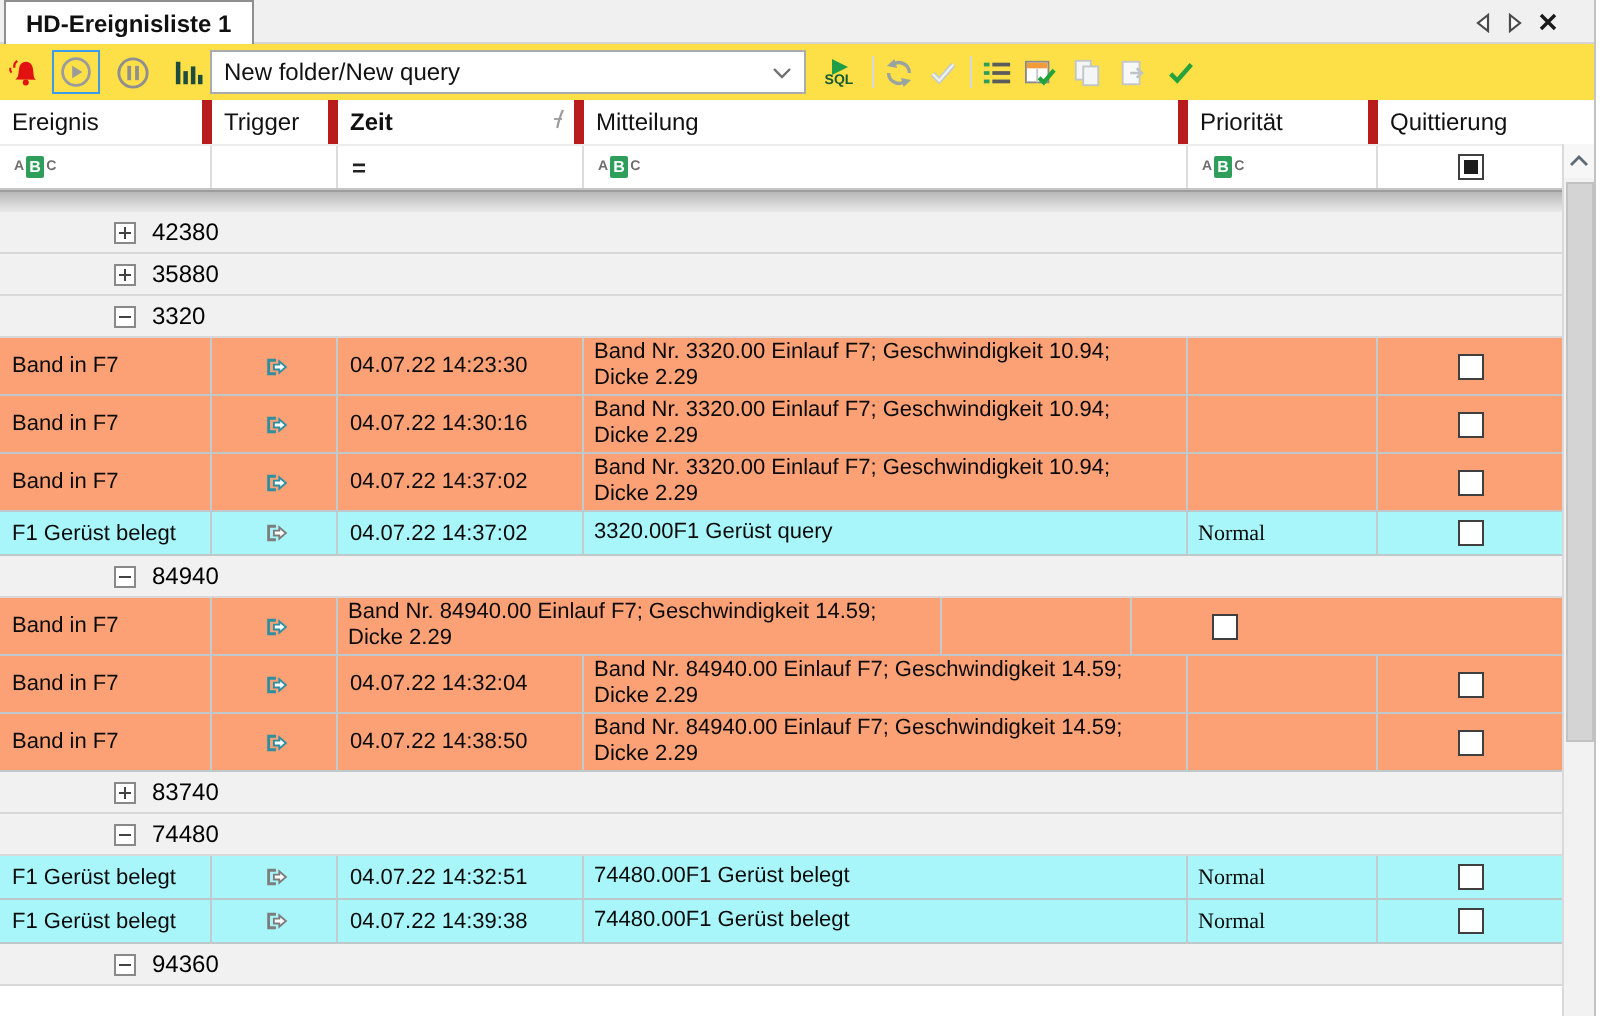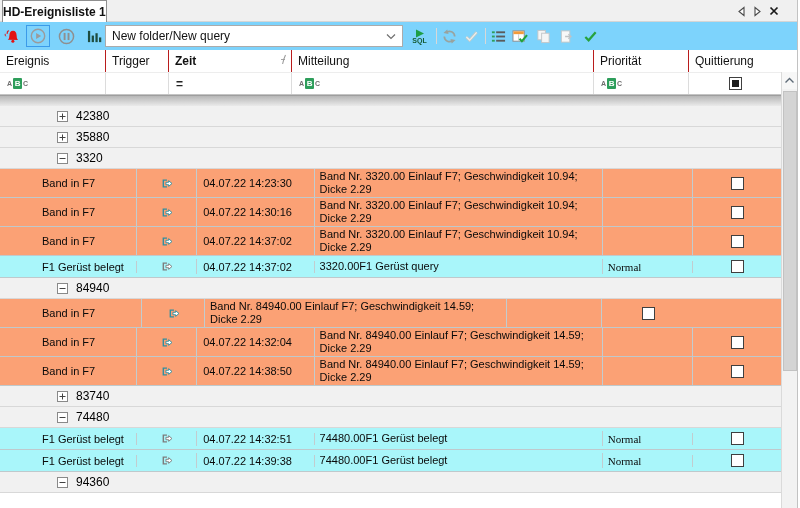--- a/index.html
+++ b/index.html
@@ -3,38 +3,38 @@
 <meta charset="utf-8">
 <style>
   html,body{margin:0;padding:0;background:#fff;}
   .window{position:relative;width:800px;height:508px;overflow:hidden;background:#fff;
     font-family:"Liberation Sans", sans-serif;color:#111;}
   .win-right-edge{position:absolute;top:0;left:797px;width:1px;height:508px;background:#C2C2C2;}
 
   
   .tabbar{position:absolute;top:0;left:0;width:797px;height:22px;background:#F0F0F0;border-bottom:1px solid #D5D5D5;box-sizing:border-box;}
   .tab{position:absolute;left:2px;top:0;height:22px;background:#fff;border:1px solid #8F8F8F;border-bottom:none;
-    display:flex;align-items:center;padding:0 0;font-weight:bold;font-size:12px;box-sizing:border-box;z-index:2;}
+    display:flex;align-items:center;padding:0 10px;font-weight:bold;font-size:12px;box-sizing:border-box;z-index:2;}
   .tab-nav{position:absolute;right:18px;top:0;height:22px;display:flex;align-items:center;gap:7px;}
   .tab-nav span{display:inline-flex;align-items:center;justify-content:center;}
 
   
-  .toolbar{position:absolute;top:22px;left:0;width:797px;height:28px;background:#7dd3fc;display:flex;align-items:center;}
+  .toolbar{position:absolute;top:22px;left:0;width:797px;height:28px;background:#fde047;display:flex;align-items:center;}
   .tbtn{display:inline-flex;align-items:center;justify-content:center;}
   .playbox{width:24px;height:22px;border:1px solid var(--focus-blue);box-sizing:border-box;margin-left:5px;}
   .tsep{width:1px;height:16px;background:#D8D8D8;margin-left:6px;}
   .combo{height:22px;width:298px;border:1px solid #ABABAB;background:#fff;display:flex;align-items:center;
     padding:0 6px;font-size:12px;box-sizing:border-box;margin-left:3px;}
   .combo .val{flex:1;white-space:nowrap;overflow:hidden;}
   .sqlicon{display:flex;flex-direction:column;align-items:center;width:21px;margin-left:6px;line-height:1;}
   .sqlicon .sqltxt{font-size:7px;font-weight:bold;color:#145A32;margin-top:-1px;}
 
   
   .hdr{position:absolute;top:50px;left:0;width:781px;height:22px;display:flex;background:#fff;}
-  .hcell{box-sizing:border-box;border-right:1px solid #b91c1c;display:flex;align-items:center;padding-left:6px;font-size:12px;}
+  .hcell{box-sizing:border-box;border-right:5px solid #b91c1c;display:flex;align-items:center;padding-left:6px;font-size:12px;}
   .fil{position:absolute;top:72px;left:0;width:781px;height:23px;display:flex;background:#fff;
     border-top:1px solid #EDEDED;border-bottom:1px solid #C4C4C4;box-sizing:border-box;}
   .fcell{box-sizing:border-box;border-right:1px solid #DCDCDC;display:flex;align-items:center;padding-left:7px;}
   .w-ereignis{width:106px;} .w-trigger{width:63px;} .w-zeit{width:123px;font-weight:bold;}
   .w-mitteilung{width:302px;} .w-prio{width:95px;} .w-quit{width:92px;border-right:none!important;}
   .h-zeit{justify-content:space-between;padding-right:4px;}
   .eq{font-size:12px;color:#222;letter-spacing:1px;}
   .abc{display:inline-flex;align-items:center;gap:1px;}
   .abc-a,.abc-c{font-size:7px;font-weight:bold;color:#6E6E6E;}
   .abc-b{background:var(--accent-green);color:#fff;font-size:8px;font-weight:bold;width:9px;height:11px;
@@ -44,23 +44,23 @@
   
   .groupband{position:absolute;top:95px;left:0;width:781px;height:11px;
     background:linear-gradient(#B7B7B7,#EAEAEA);border-top:1px solid #9E9E9E;box-sizing:border-box;}
 
   
   .rows{position:absolute;top:106px;left:0;width:781px;height:402px;overflow:hidden;background:#fff;}
   .grow{height:21px;display:flex;align-items:center;background:var(--group-row);
     border-bottom:1px solid #D8D8D8;box-sizing:border-box;padding-left:32px;}
   .grow .exp{margin-left:25px;display:inline-flex;}
   .grow .glabel{margin-left:8px;font-size:12px;color:#000;}
-  .erow{display:flex;box-sizing:border-box;border-bottom:1px solid var(--rowline);padding-left:36px;}
+  .erow{display:flex;box-sizing:border-box;border-bottom:1px solid var(--rowline);}
   .erow.band{height:29px;background:var(--band-row);}
-  .erow.state{height:22px;background:var(--state-row);align-items:center;}
+  .erow.state{height:22px;background:var(--state-row);}
   .cell{display:flex;align-items:center;box-sizing:border-box;border-right:1px solid var(--gridline);
     overflow:hidden;font-size:11px;color:#0a0a0a;}
   .c-ereignis{width:106px;padding-left:6px;}
   .c-trigger{width:63px;justify-content:center;}
   .c-zeit{width:123px;padding-left:6px;}
   .c-mitteilung{width:302px;padding:1px 9px 1px 5px;line-height:13px;}
   .c-prio{width:95px;padding-left:5px;font-family:Liberation Serif, serif;}
   .c-quit{width:92px;justify-content:center;border-right:none;}
   .band .trig{color:var(--trigger-teal);display:inline-flex;}
   .state .trig{color:var(--trigger-gray);display:inline-flex;}

